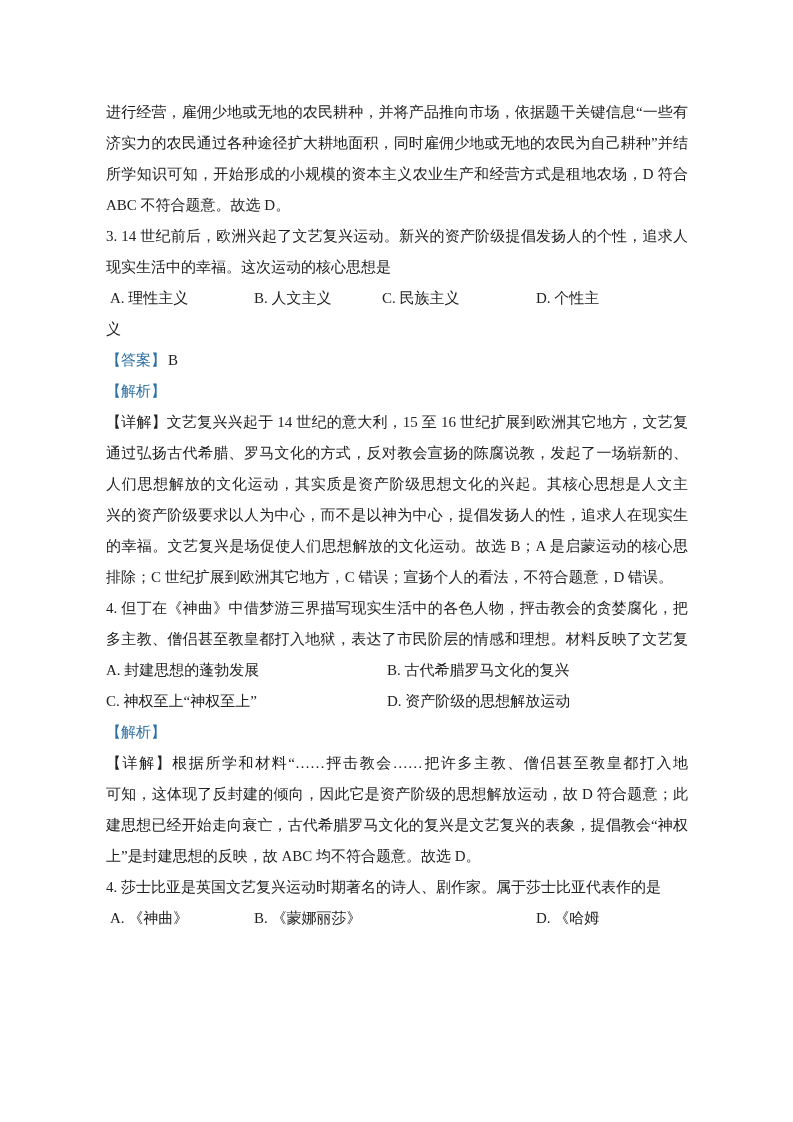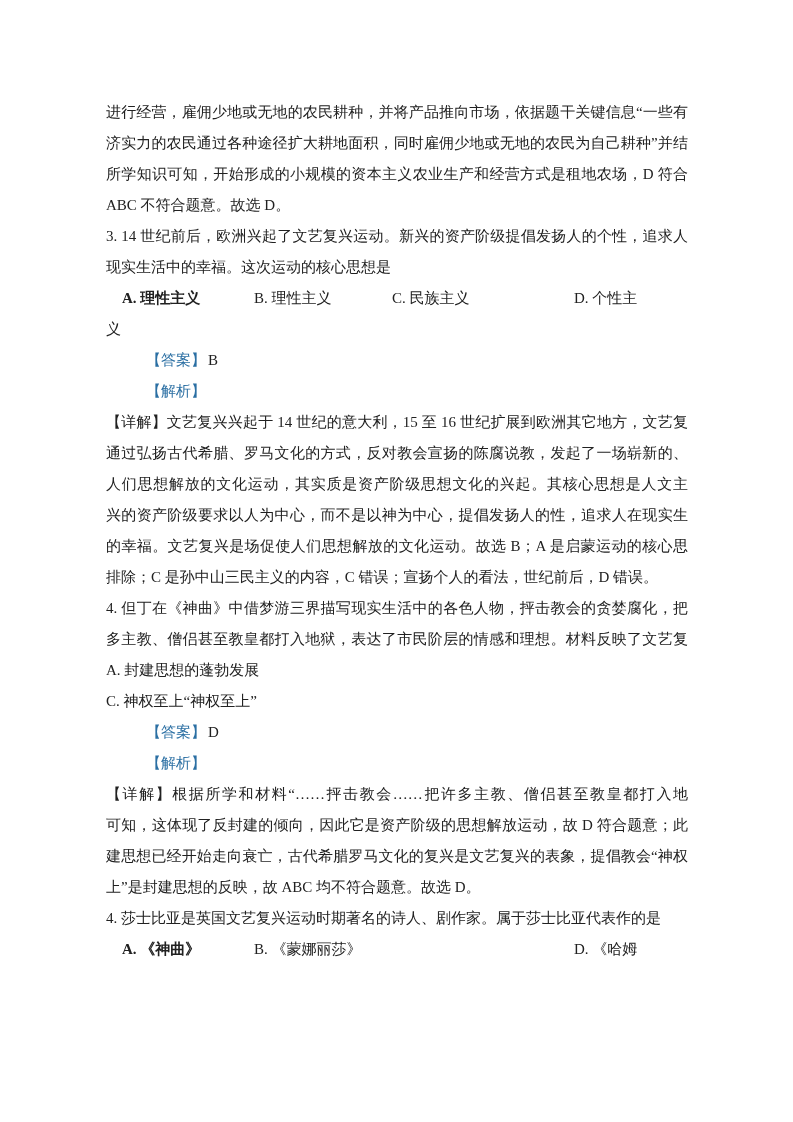--- a/index.html
+++ b/index.html
@@ -30,65 +30,66 @@
     text-align: justify;
     text-align-last: justify;
     overflow: hidden;
   }
   .opt {
     position: absolute;
     top: 0;
     white-space: nowrap;
   }
   
-  .c4-0 { left: 16px; font-weight: bold; }
+  .c4-0 { left: 4px; }
   .c4-1 { left: 148px; }
-  .c4-2 { left: 286px; text-align: center; }
-  .c4-3 { left: 430px; margin-left: 38px; }
+  .c4-2 { left: 276px; text-align: center; }
+  .c4-3 { left: 430px; }
   
   .c2-0 { left: 0; }
   .c2-1 { left: 281px; }
-  .marker { color: #2b6fa3; margin-left: 40px; }
+  .marker { color: #2b6fa3; }
   .ans-val { margin-left: 2px; }
 </style>
 </head>
 <body>
 
 <div class="page" style="background: rgb(255, 255, 255); color: rgb(33, 33, 33);">
   <div class="content">
       <div class="line j">进行经营，雇佣少地或无地的农民耕种，并将产品推向市场，依据题干关键信息“一些有经</div>
       <div class="line j">济实力的农民通过各种途径扩大耕地面积，同时雇佣少地或无地的农民为自己耕种”并结合</div>
       <div class="line j">所学知识可知，开始形成的小规模的资本主义农业生产和经营方式是租地农场，D 符合题意。</div>
       <div class="line">ABC 不符合题意。故选 D。</div>
       <div class="line j">3. 14 世纪前后，欧洲兴起了文艺复兴运动。新兴的资产阶级提倡发扬人的个性，追求人在</div>
       <div class="line">现实生活中的幸福。这次运动的核心思想是</div>
       <div class="line">
         <span class="opt c4-0">A.  理性主义</span>
-        <span class="opt c4-1">B.  理性主义</span>
+        <span class="opt c4-1">B.  人文主义</span>
         <span class="opt c4-2">C.  民族主义</span>
         <span class="opt c4-3">D.  个性主</span>
       </div>
       <div class="line">义</div>
       <div class="line"><span class="marker" style="color: rgb(43, 111, 163);">【答案】</span><span class="ans-val">B</span></div>
       <div class="line"><span class="marker" style="color: rgb(43, 111, 163);">【解析】</span></div>
       <div class="line j">【详解】文艺复兴兴起于 14 世纪的意大利，15 至 16 世纪扩展到欧洲其它地方，文艺复兴</div>
       <div class="line j">通过弘扬古代希腊、罗马文化的方式，反对教会宣扬的陈腐说教，发起了一场崭新的、促使</div>
       <div class="line j">人们思想解放的文化运动，其实质是资产阶级思想文化的兴起。其核心思想是人文主义，新</div>
       <div class="line j">兴的资产阶级要求以人为中心，而不是以神为中心，提倡发扬人的性，追求人在现实生活中</div>
       <div class="line j">的幸福。文艺复兴是场促使人们思想解放的文化运动。故选 B；A 是启蒙运动的核心思想，</div>
-      <div class="line">排除；C 是孙中山三民主义的内容，C 错误；宣扬个人的看法，世纪前后，D 错误。</div>
+      <div class="line">排除；C 世纪扩展到欧洲其它地方，C 错误；宣扬个人的看法，不符合题意，D 错误。</div>
       <div class="line j">4. 但丁在《神曲》中借梦游三界描写现实生活中的各色人物，抨击教会的贪婪腐化，把许</div>
       <div class="line j">多主教、僧侣甚至教皇都打入地狱，表达了市民阶层的情感和理想。材料反映了文艺复兴运</div>
       <div class="line">
         <span class="opt c2-0">A.  封建思想的蓬勃发展</span>
+        <span class="opt c2-1">B.  古代希腊罗马文化的复兴</span>
       </div>
       <div class="line">
         <span class="opt c2-0">C.  神权至上“神权至上”</span>
+        <span class="opt c2-1">D.  资产阶级的思想解放运动</span>
       </div>
-      <div class="line"><span class="marker" style="color: rgb(43, 111, 163);">【答案】</span><span class="ans-val">D</span></div>
       <div class="line"><span class="marker" style="color: rgb(43, 111, 163);">【解析】</span></div>
       <div class="line j">【详解】根据所学和材料“……抨击教会……把许多主教、僧侣甚至教皇都打入地狱……”</div>
       <div class="line j">可知，这体现了反封建的倾向，因此它是资产阶级的思想解放运动，故 D 符合题意；此时封</div>
       <div class="line j">建思想已经开始走向衰亡，古代希腊罗马文化的复兴是文艺复兴的表象，提倡教会“神权至</div>
       <div class="line">上”是封建思想的反映，故 ABC 均不符合题意。故选 D。</div>
       <div class="line">4. 莎士比亚是英国文艺复兴运动时期著名的诗人、剧作家。属于莎士比亚代表作的是</div>
       <div class="line">
         <span class="opt c4-0">A.  《神曲》</span>
         <span class="opt c4-1">B.  《蒙娜丽莎》</span>
         <span class="opt c4-3">D.  《哈姆</span>

